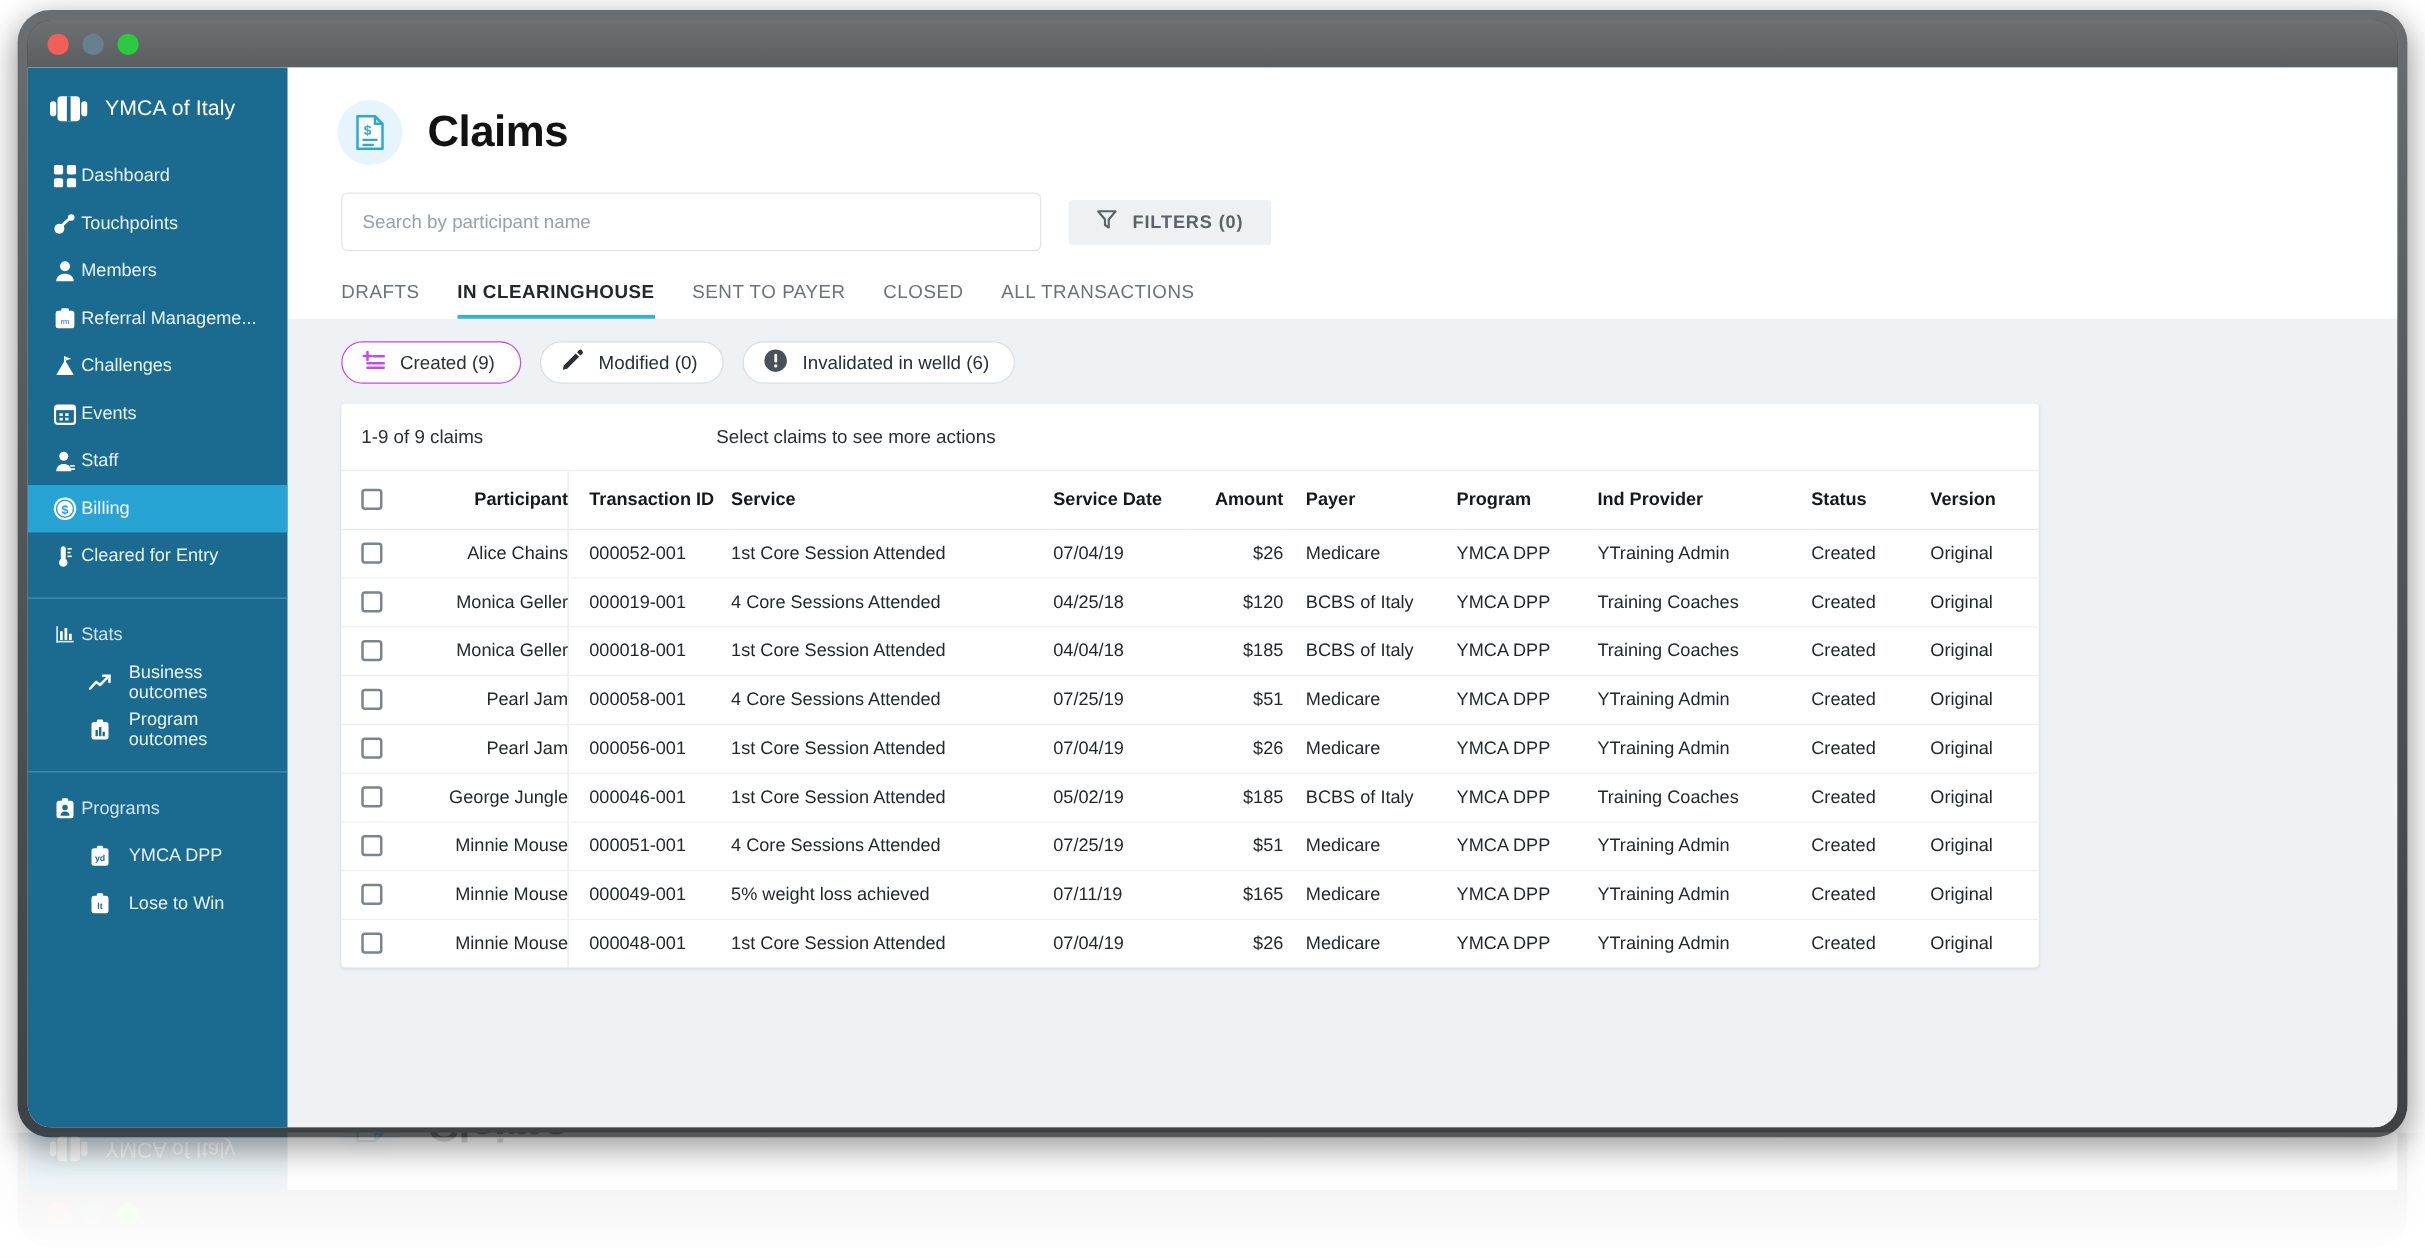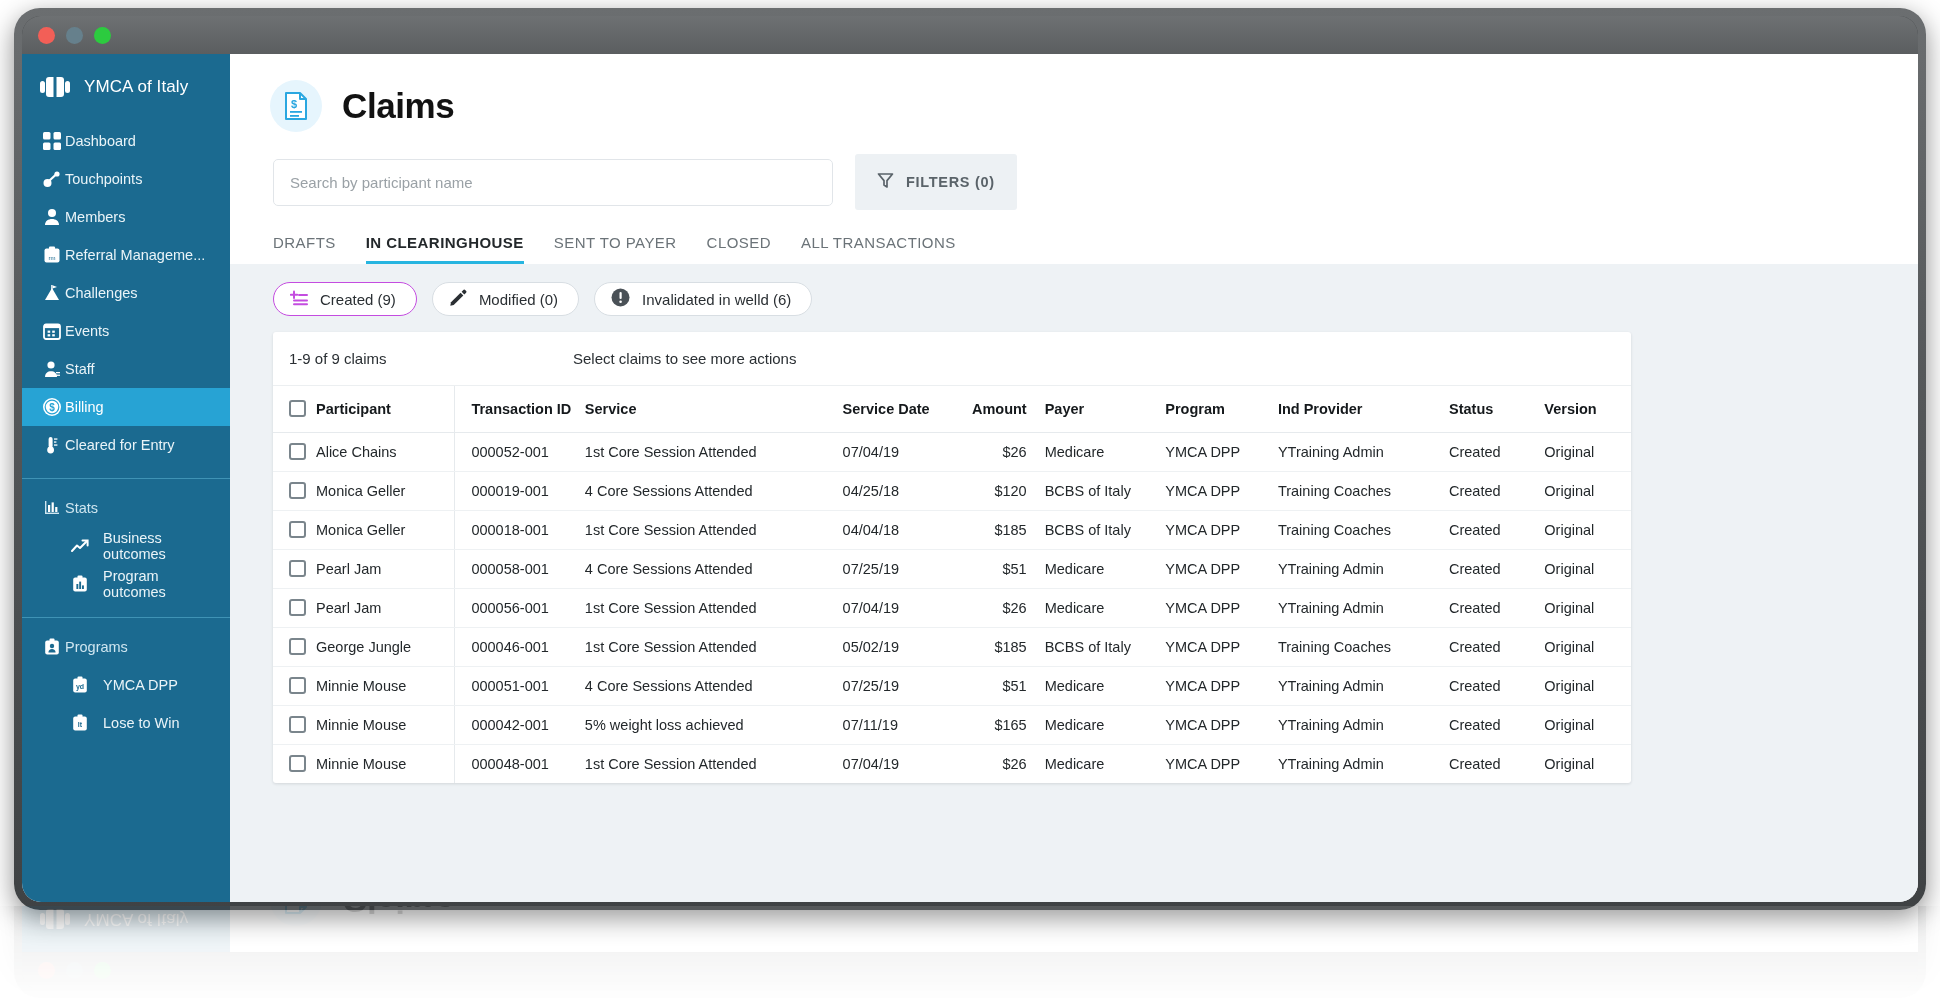--- a/index.html
+++ b/index.html
@@ -86,21 +86,21 @@
 
   .search-row { display: flex; align-items: center; gap: 22px; padding: 22px 0 0 43px; }
   .search-box {
     width: 560px; height: 47px; border: 1px solid #e1e5e9; border-radius: 5px;
     background: #fff; padding: 0 16px; font-size: 15px; color: #6d7478;
     font-family: "Liberation Sans", sans-serif;
   }
   .search-box::placeholder { color: #9aa1a6; }
   .filters-btn {
     display:flex; align-items:center; gap:12px;
-    height: 56px; padding: 0 22px; border: none; border-radius: 3px;
+    height: 36px; padding: 0 22px; border: none; border-radius: 3px;
     background: #edf1f4; color: #5a6369;
     font-size: 14.5px; font-weight: 700; letter-spacing: .7px;
     font-family: "Liberation Sans", sans-serif; cursor: pointer;
   }
 
   .tabs { display: flex; gap: 0; padding: 24px 0 0 43px; }
   .tab {
     font-size: 15px; letter-spacing: .45px; color: #6b7378;
     padding: 0 0 10px 0; margin-right: 30px; cursor: pointer;
     border-bottom: 3px solid transparent; font-weight: 400;
@@ -145,21 +145,21 @@
   .c-txn    { width: 120px; padding-left: 16px !important; }
   .c-svc    { width: 238px; }
   .c-date   { width: 102px; }
   .c-amt    { width:  68px; text-align: right !important; }
   .c-payer  { width: 128px; padding-left: 18px !important; }
   .c-prog   { width: 104px; }
   .c-ind    { width: 158px; }
   .c-status { width:  88px; }
   .c-ver    { width:  80px; }
 
-  .cellwrap { display: flex; align-items: center; gap: 10px; }
+  .cellwrap { display: flex; align-items: center; gap: 10px; justify-content: space-between; }
   .cbox {
     width: 17px; height: 17px; flex: 0 0 17px;
     border: 2px solid #7a858c; border-radius: 3px; background: #fff;
     cursor: pointer;
   }
 
   
   .reflection {
     position: absolute; left: 0; top: 906px;
     width: 1940px; height: 100px;
@@ -609,21 +609,21 @@
                       <td class="c-status">Created</td>
                       <td class="c-ver">Original</td>
                     </tr>
                     <tr>
                       <td class="c-part">
                         <span class="cellwrap">
                           <span class="cbox"></span>
                           <span>Minnie Mouse</span>
                         </span>
                       </td>
-                      <td class="c-txn">000042-001</td>
+                      <td class="c-txn">000049-001</td>
                       <td class="c-svc">5% weight loss achieved</td>
                       <td class="c-date">07/11/19</td>
                       <td class="c-amt">$165</td>
                       <td class="c-payer">Medicare</td>
                       <td class="c-prog">YMCA DPP</td>
                       <td class="c-ind">YTraining Admin</td>
                       <td class="c-status">Created</td>
                       <td class="c-ver">Original</td>
                     </tr>
                     <tr>

